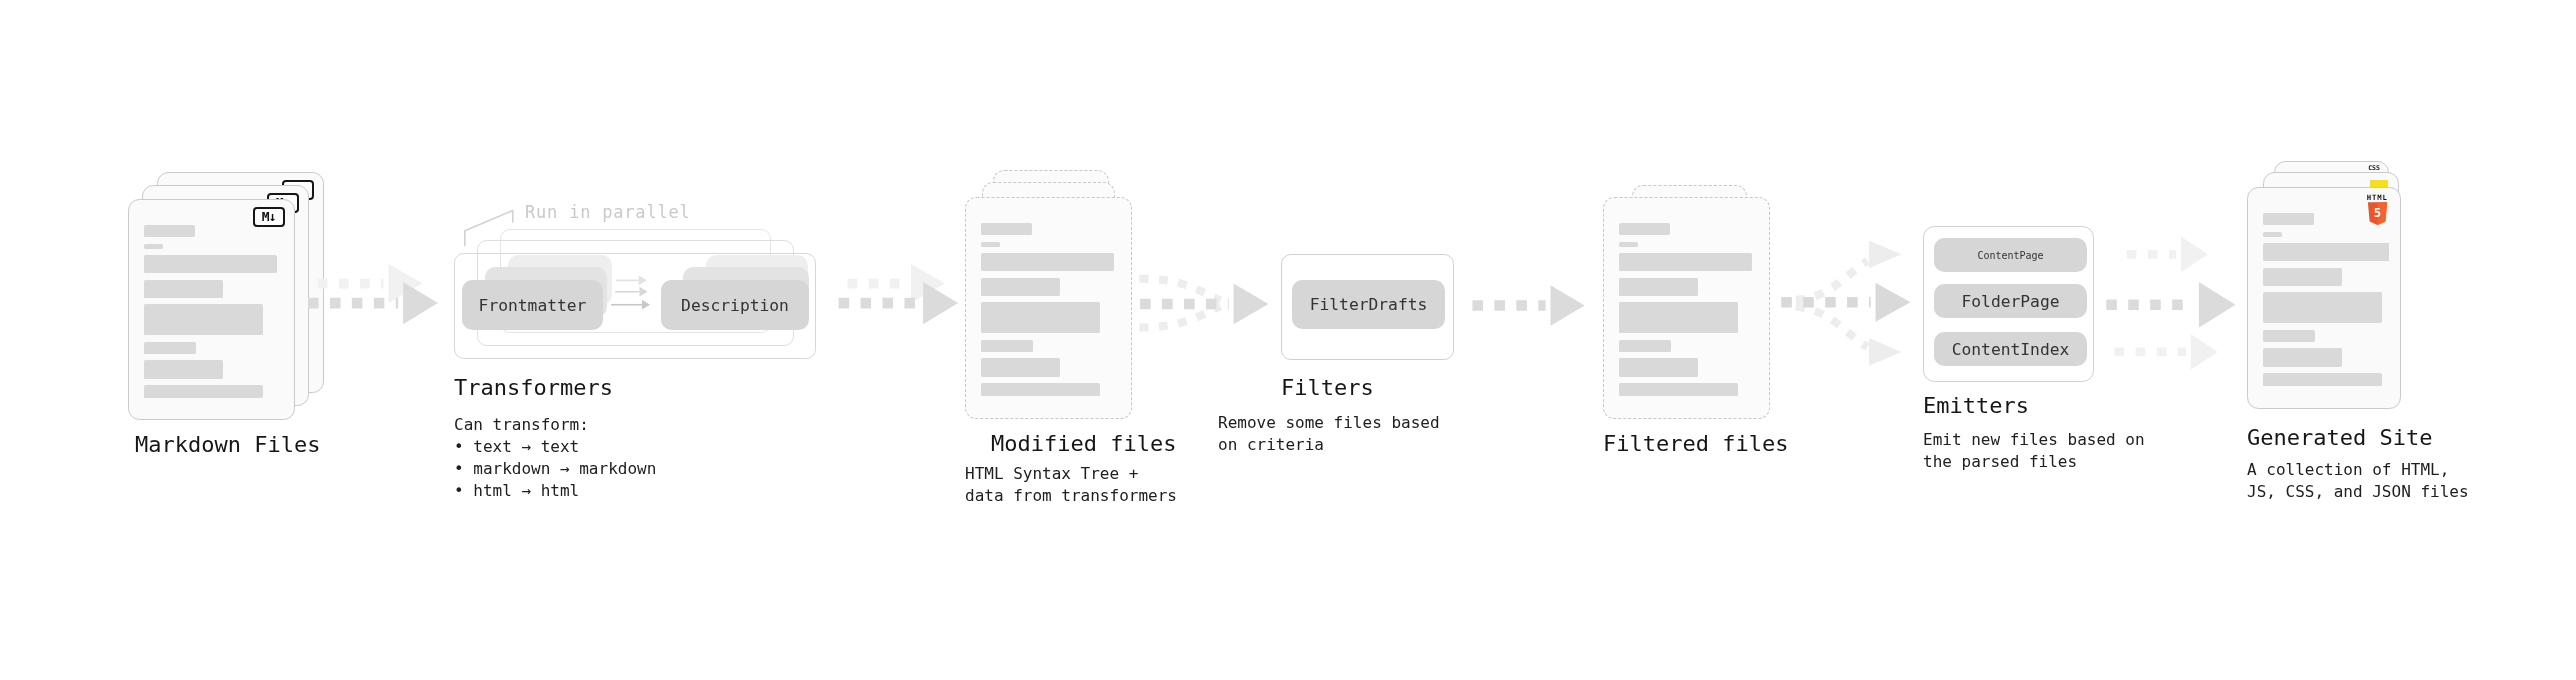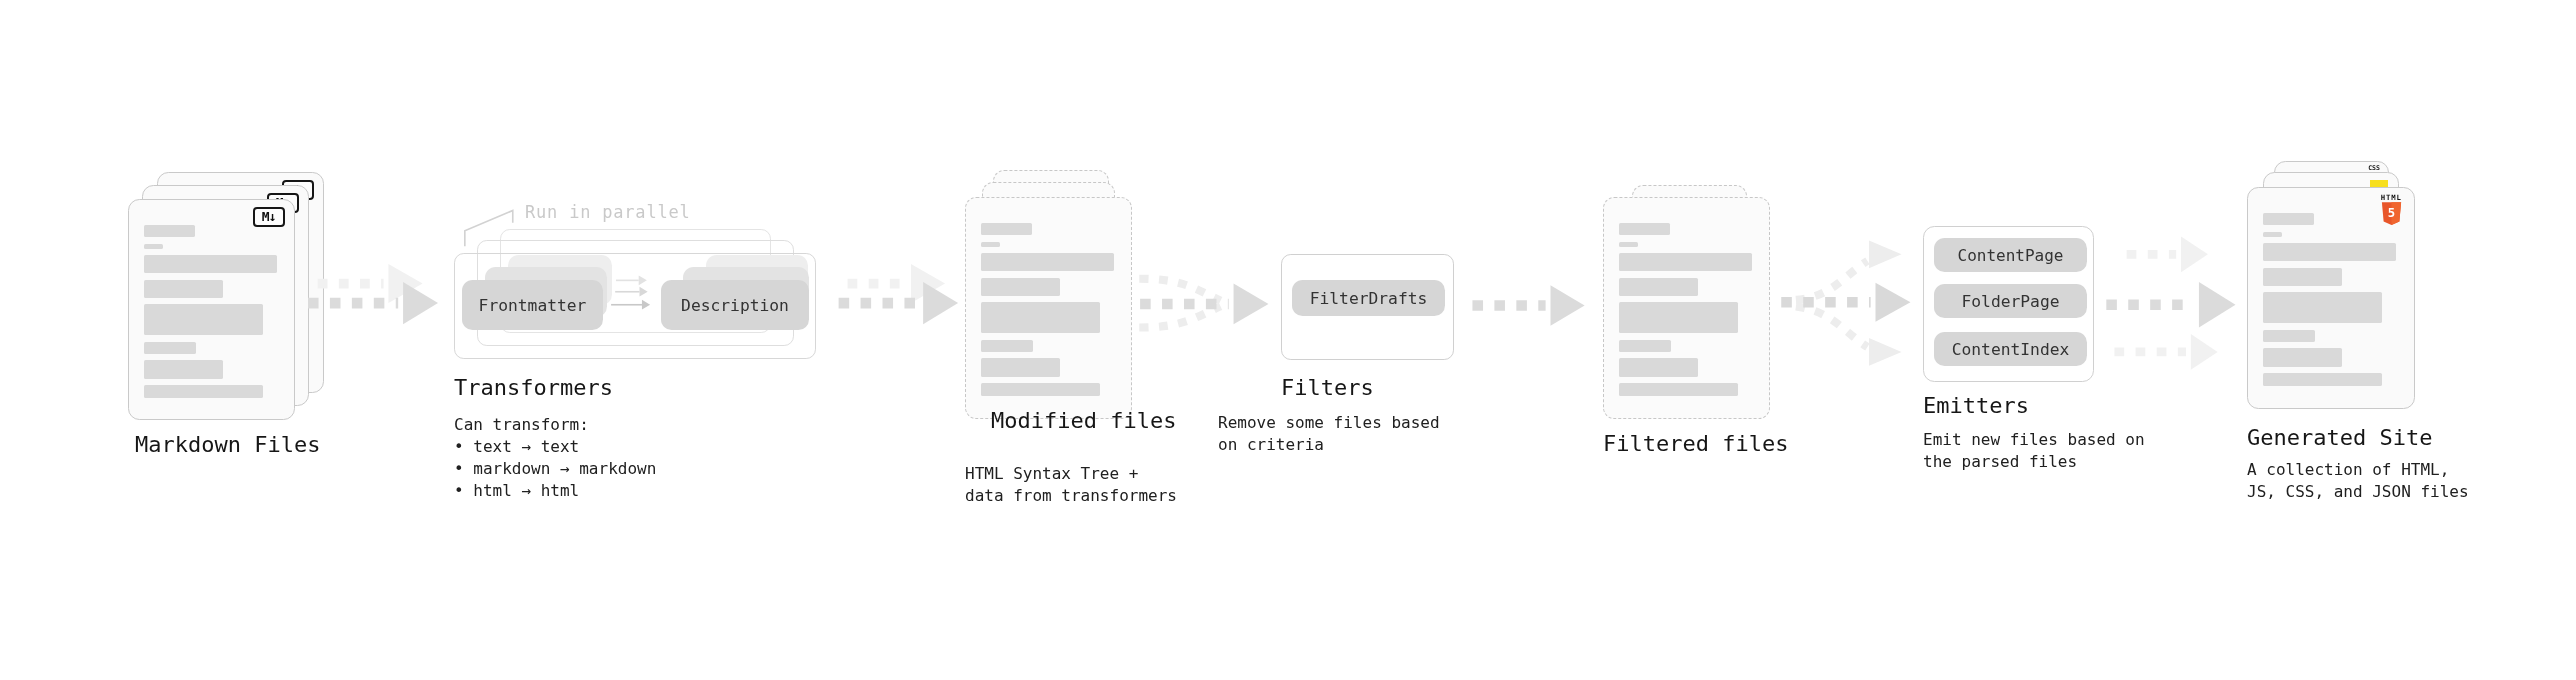--- a/index.html
+++ b/index.html
@@ -89,28 +89,28 @@
           <div class="sk" style="width: 51px; height: 12.2px;"></div>
           <div class="sk" style="width: 18.7px; height: 4.9px;"></div>
           <div class="sk" style="width: 133px; height: 18px;"></div>
           <div class="sk" style="width: 79px; height: 18px;"></div>
           <div class="sk" style="width: 119px; height: 31px;"></div>
           <div class="sk" style="width: 52px; height: 12.2px;"></div>
           <div class="sk" style="width: 79px; height: 18.7px;"></div>
           <div class="sk" style="width: 119px; height: 13px;"></div>
         </div>
     </div>
-    <div class="s-title" style="left:965px;top:408px;padding-left:26px;">Modified files</div>
+    <div class="s-title" style="left:965px;top:431px;padding-left:26px;">Modified files</div>
     <div class="s-sub" style="left:965px;top:463px;">HTML Syntax Tree +
 data from transformers</div>
   </div>
 
   <div>
     <div class="obox" style="left:1281px;top:254px;width:173px;height:106px;border-color:#d0d0d0;"></div>
-    <div class="pill" style="left:1292px;top:280px;width:153px;height:36px;">FilterDrafts</div>
+    <div class="pill" style="left:1292px;top:280px;width:153px;height:49px;">FilterDrafts</div>
     <div class="s-title" style="left:1281px;top:375px;">Filters</div>
     <div class="s-sub" style="left:1218px;top:412px;">Remove some files based
 on criteria</div>
   </div>
 
   <div>
     <div class="doc dashed" style="left:1632px;top:185px;width:115px;height:49px;"></div>
     <div class="doc dashed" style="left:1603px;top:197px;width:167px;height:222px;">
       <div class="skel">
           <div class="sk" style="width: 51px; height: 12.2px;"></div>
@@ -121,36 +121,36 @@
           <div class="sk" style="width: 52px; height: 12.2px;"></div>
           <div class="sk" style="width: 79px; height: 18.7px;"></div>
           <div class="sk" style="width: 119px; height: 13px;"></div>
         </div>
     </div>
     <div class="s-title" style="left:1603px;top:431px;">Filtered files</div>
   </div>
 
   <div>
     <div class="obox" style="left:1923px;top:226px;width:171px;height:156px;border-radius:11.4px;border-color:#d0d0d0;"></div>
-    <div class="pill" style="left:1934px;top:238px;width:153px;height:34px;font-size:16px;">ContentPage</div>
+    <div class="pill" style="left:1934px;top:238px;width:153px;height:34px;font-size:10px;">ContentPage</div>
     <div class="pill" style="left:1934px;top:284px;width:153px;height:34px;font-size:16.3px;">FolderPage</div>
     <div class="pill" style="left:1934px;top:332px;width:153px;height:34px;font-size:16.3px;">ContentIndex</div>
     <div class="s-title" style="left:1923px;top:393px;">Emitters</div>
     <div class="s-sub" style="left:1923px;top:429px;">Emit new files based on
 the parsed files</div>
   </div>
 
   <div>
     <div class="doc" style="left:2274px;top:161px;width:115px;height:57px;">
       <div class="css-badge">CSS</div>
     </div>
     <div class="doc" style="left:2263px;top:172px;width:136px;height:57px;">
       <div class="js-badge"></div>
     </div>
-    <div class="doc" style="left:2247px;top:187px;width:168px;height:222px;">
+    <div class="doc" style="left:2247px;top:187px;width:154px;height:222px;">
       <div class="html5-badge">
         <div class="word">HTML</div>
         <svg width="21" height="23" viewBox="0 0 24 26" style="display:block;margin:0.8px auto 0;">
           <path d="M1 0 L23 0 L21 22 L12 26 L3 22 Z" fill="#e8562a"></path>
           <path d="M12 0 L23 0 L21 22 L12 26 Z" fill="#f0652f"></path>
           <text x="12" y="17" font-size="14" font-weight="bold" fill="#ffffff" text-anchor="middle" font-family="DejaVu Sans Mono, monospace">5</text>
         </svg>
       </div>
       <div class="skel">
           <div class="sk" style="width: 51px; height: 12.2px;"></div>

